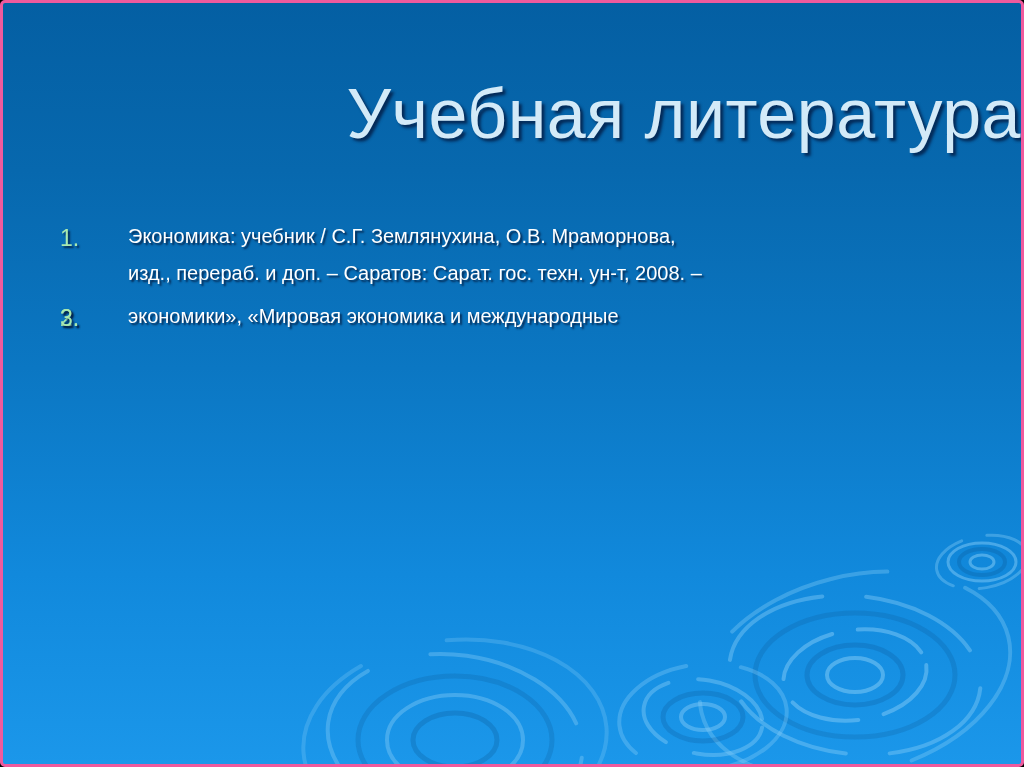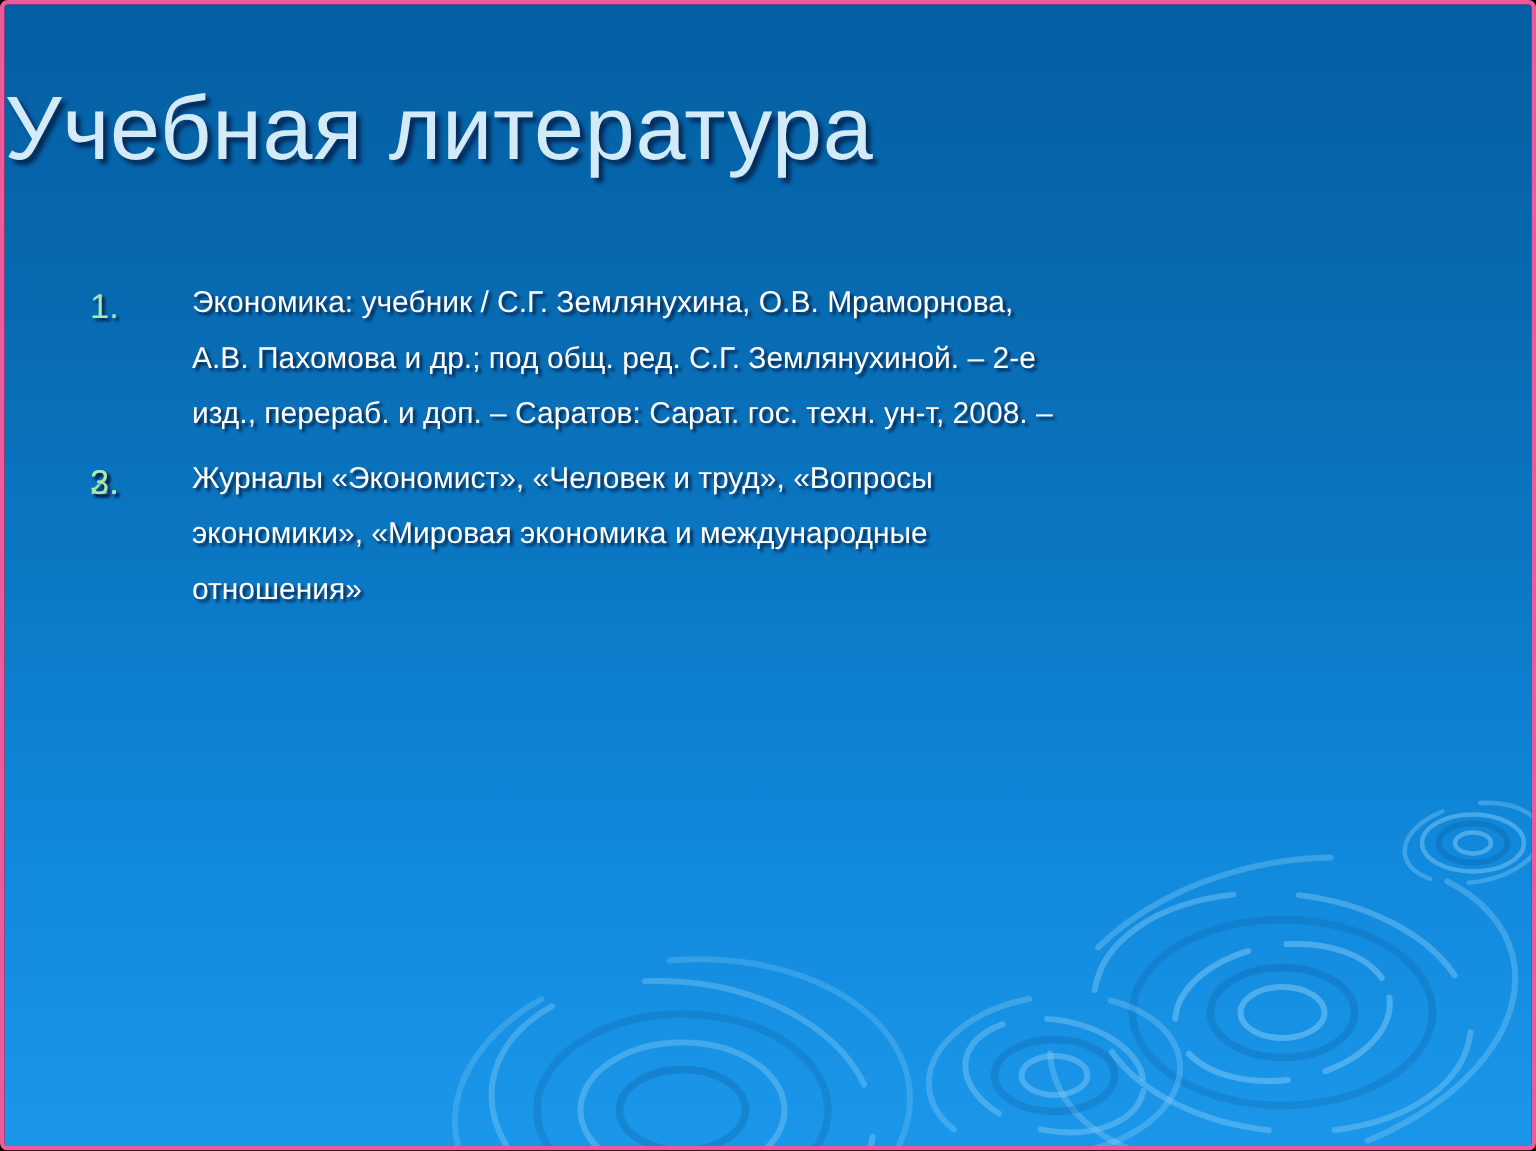--- a/index.html
+++ b/index.html
@@ -21,23 +21,23 @@
     position: absolute;
     left: 0; top: 0;
     width: 1024px; height: 767px;
     pointer-events: none;
   }
 
   .title {
     position: relative;
     z-index: 2;
     margin: 0;
-    padding-top: 48px;
-    text-align: left;
-    font-size: 60px;
+    padding-top: 70px;
+    text-align: right;
+    font-size: 70px;
     font-weight: normal;
     line-height: 1.18;
     color: #d3eaf8;
     text-shadow: 3px 3px 3px rgba(4, 30, 72, 0.85);
     letter-spacing: 0.5px;
   }
 
   .list {
     position: relative;
     z-index: 2;
@@ -114,29 +114,26 @@
     </g>
   </svg>
 
   <h1 class="title">Учебная литература</h1>
 
   <div class="list">
 
     <div class="list-item">
       <span class="num">1.</span>
       <div class="line">Экономика: учебник / С.Г. Землянухина, О.В. Мраморнова,</div>
-      <div class="line">А.В. Пахомова и др.; под общ. ред. С.Г. Землянухиной. – 2-е</div>
       <div class="line">изд., перераб. и доп. – Саратов: Сарат. гос. техн. ун-т, 2008. –</div>
     </div>
 
     <div class="list-item">
       <span class="num">2.</span>
     </div>
 
     <div class="list-item">
       <span class="num">3.</span>
-      <div class="line">Журналы «Экономист», «Человек и труд», «Вопросы</div>
       <div class="line">экономики», «Мировая экономика и международные</div>
-      <div class="line">отношения»</div>
     </div>
 
   </div>
 </div>
 
 </body></html>

